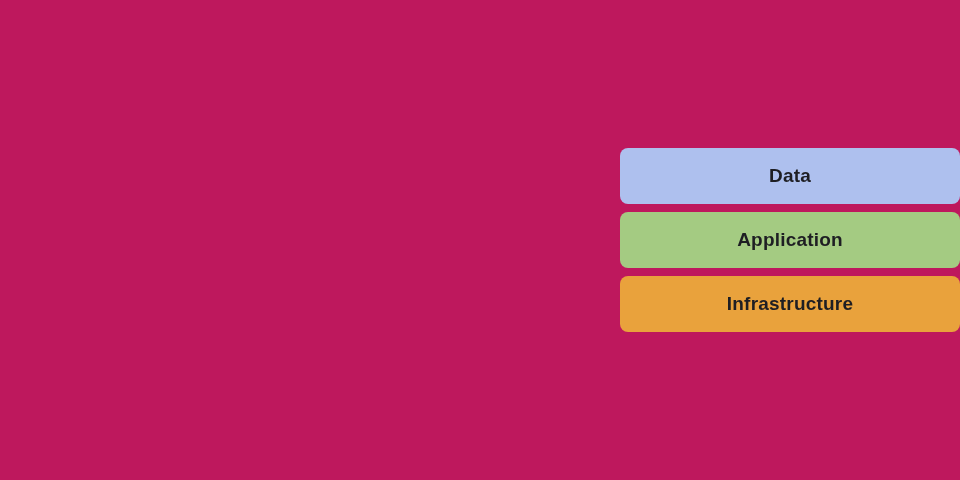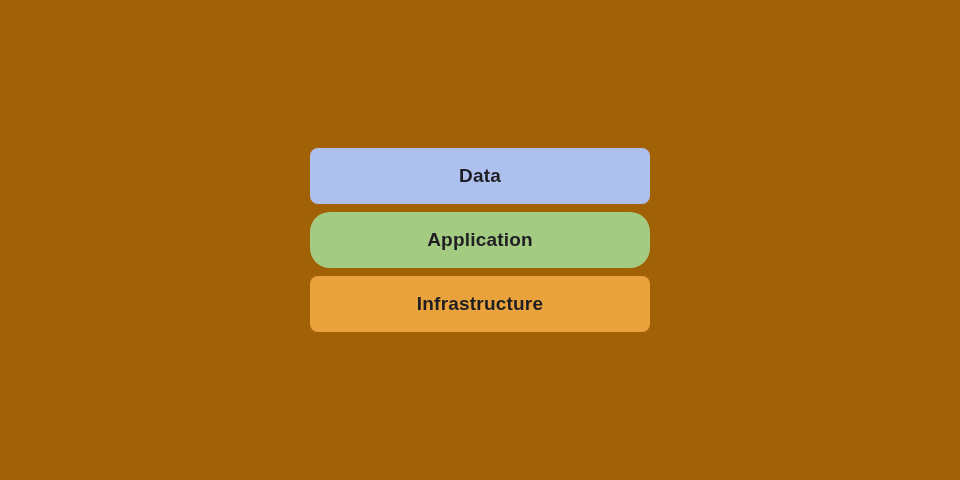--- a/index.html
+++ b/index.html
@@ -2,24 +2,24 @@
 <html><head>
 <meta charset="utf-8">
 <style>
   html, body {
     margin: 0;
     padding: 0;
   }
   .canvas {
     width: 960px;
     height: 480px;
-    background: #a16207;
+    background: #be185d;
     display: flex;
     align-items: center;
-    justify-content: center;
+    justify-content: flex-end;
     font-family: "Liberation Sans", sans-serif;
     overflow: hidden;
   }
   .stack {
     display: flex;
     flex-direction: column;
     gap: 8px;
   }
   .layer {
     width: 340px;
@@ -36,20 +36,20 @@
   }
 </style>
 </head>
 <body>
 
 <div class="canvas">
   <div class="stack" id="layer-stack">
       <div class="layer" style="background: rgb(174, 192, 238);">
         <span class="layer-label" style="color: rgb(30, 30, 35);">Data</span>
       </div>
-      <div class="layer" style="background: rgb(164, 203, 130); border-radius: 20px;">
+      <div class="layer" style="background: rgb(164, 203, 130);">
         <span class="layer-label" style="color: rgb(30, 30, 35);">Application</span>
       </div>
       <div class="layer" style="background: rgb(233, 162, 60);">
         <span class="layer-label" style="color: rgb(30, 30, 35);">Infrastructure</span>
       </div>
     </div>
 </div>
 
 </body></html>

